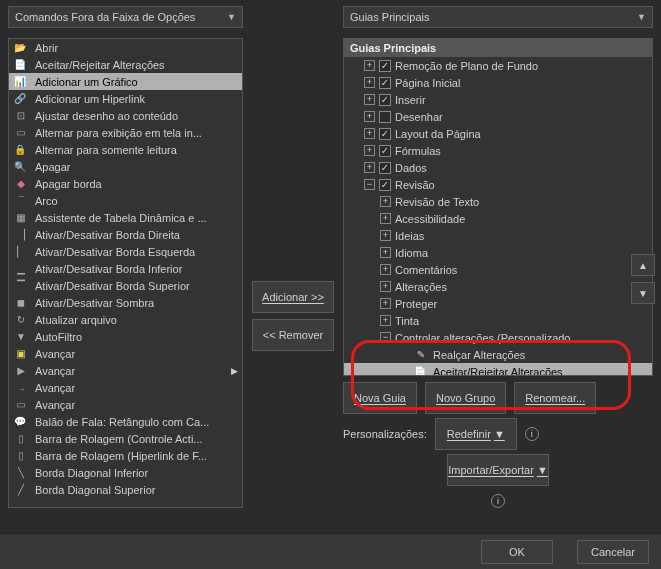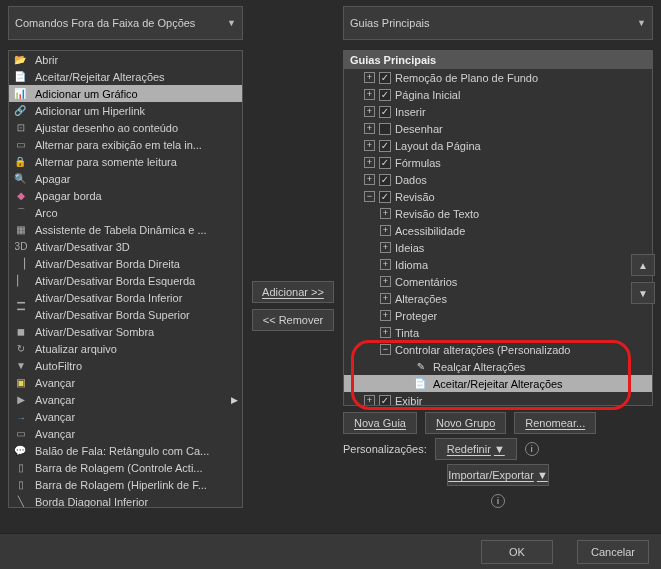--- a/index.html
+++ b/index.html
@@ -26,21 +26,21 @@
   gap: 6px;
   height: 508px;
 }
 .col-left { width: 235px; display: flex; flex-direction: column; }
 .col-mid { width: 88px; display: flex; flex-direction: column; align-items: center; justify-content: flex-start; padding-top: 275px; gap: 6px; }
 .col-right { flex: 1; display: flex; flex-direction: column; position: relative; }
 
 .dropdown {
   background: #3a3a3a;
   border: 1px solid #555;
-  height: 34px;
+  height: 22px;
   display: flex;
   align-items: center;
   padding: 0 6px;
   justify-content: space-between;
   margin-bottom: 10px;
 }
 .dropdown .arrow { font-size: 9px; color: #bbb; }
 
 .listbox {
   background: #333;
@@ -74,21 +74,21 @@
 }
 .cmd-item .submenu-arrow {
   margin-left: auto;
   font-size: 9px;
 }
 
 .btn {
   background: #3c3c3c;
   border: 1px solid #5a5a5a;
   color: #d0d0d0;
-  height: 22px;
+  height: 32px;
   min-width: 82px;
   font-size: 11px;
   cursor: pointer;
   display: flex;
   align-items: center;
   justify-content: center;
 }
 .btn.underlined span { text-decoration: underline; text-decoration-color: #d0d0d0; text-underline-offset: 2px; }
 
 .tree {
@@ -262,24 +262,20 @@
             <span class="cmd-icon ic-pink">◆</span>
             <span>Apagar borda</span>
           </div>
           <div class="cmd-item">
             <span class="cmd-icon ic-gray">⌒</span>
             <span>Arco</span>
           </div>
           <div class="cmd-item">
             <span class="cmd-icon ic-gray">▦</span>
             <span>Assistente de Tabela Dinâmica e ...</span>
-          </div>
-          <div class="cmd-item">
-            <span class="cmd-icon ic-gray">3D</span>
-            <span>Ativar/Desativar 3D</span>
           </div>
           <div class="cmd-item">
             <span class="cmd-icon ic-gray">▕</span>
             <span>Ativar/Desativar Borda Direita</span>
           </div>
           <div class="cmd-item">
             <span class="cmd-icon ic-gray">▏</span>
             <span>Ativar/Desativar Borda Esquerda</span>
           </div>
           <div class="cmd-item">

